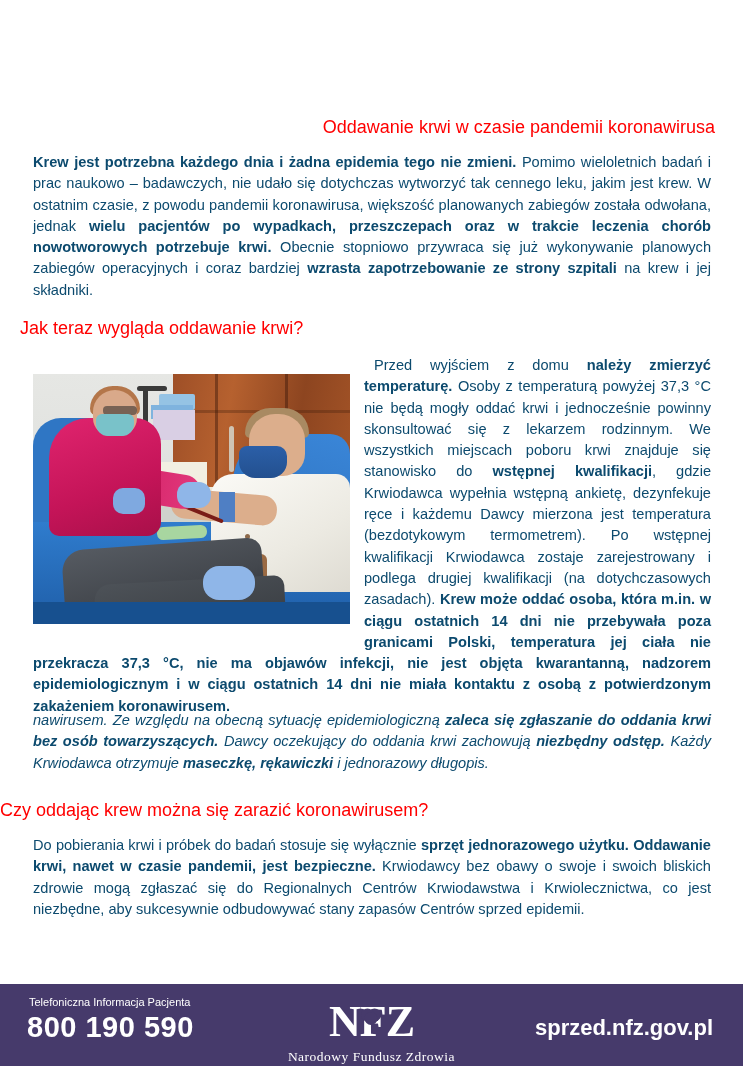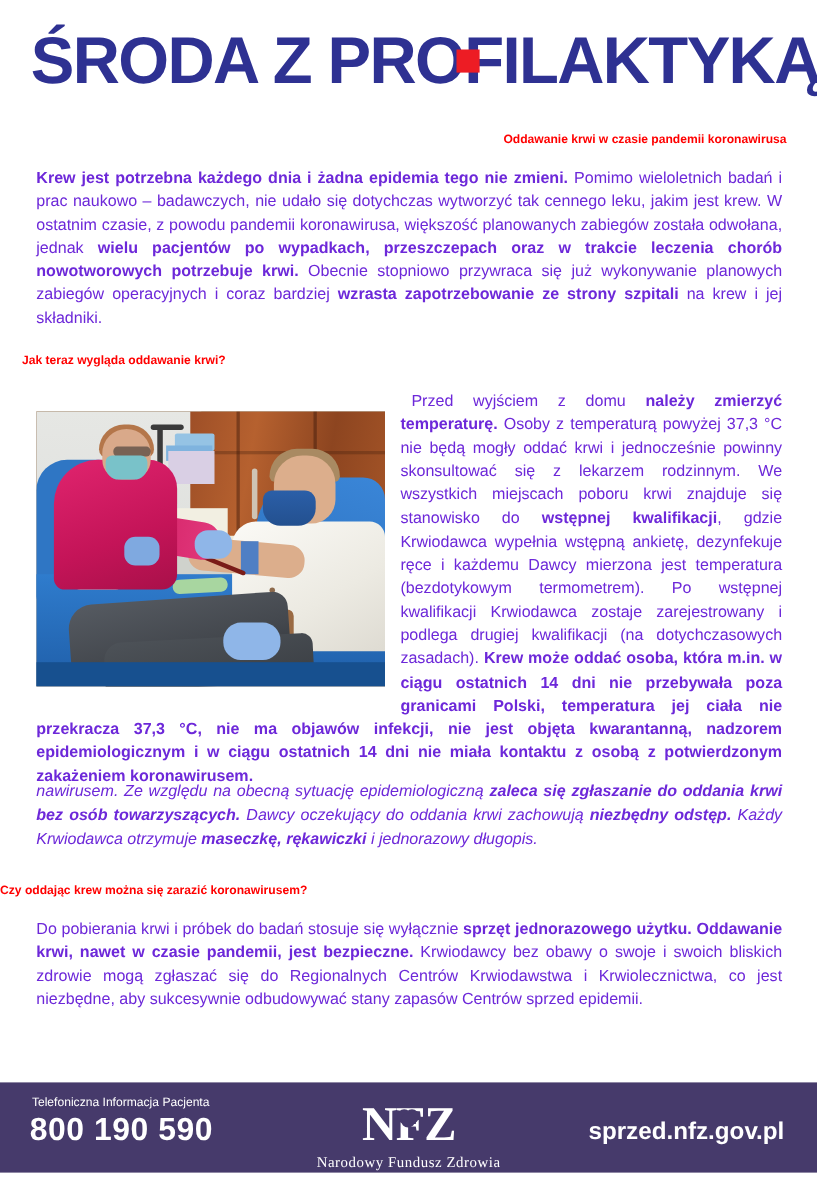--- a/index.html
+++ b/index.html
@@ -42,22 +42,22 @@
   .title-dot {
     position:absolute;
     left:415px; top:29px;
     width:21px; height:21px;
     background:#ED1C24;
   }
 
   
   .red-head {
     color:#FF0000;
-    font-weight:bold;
-    font-size:11px;
+    font-weight:normal;
+    font-size:18px;
     line-height:20px;
   }
   .head-sub {
     position:absolute;
     left:0; top:117px;
     width:715px;
     text-align:right;
   }
   .head-q1 {
     position:absolute;
@@ -65,21 +65,21 @@
   }
   .head-q2 {
     position:absolute;
     left:0; top:800px;
     width:715px;
     text-align:left;
   }
 
   
   .body-text {
-    color:#6d28d9;
+    color:#0c4a6e;
     font-size:14.6px;
     line-height:21.3px;
     text-align:justify;
     text-justify:inter-word;
   }
   .body-text b { font-weight:bold; }
 
   .para-1 {
     position:absolute;
     left:33px; top:152px;
@@ -238,24 +238,20 @@
     line-height:27px;
     font-weight:bold;
     white-space:nowrap;
   }
 </style>
 </head>
 <body>
 
 <div class="poster">
 
-  <div class="title-bar">
-    <div class="title-text">ŚRODA Z PROFILAKTYKĄ</div>
-    <div class="title-dot"></div>
-  </div>
 
   <div class="red-head head-sub">Oddawanie krwi w czasie pandemii koronawirusa</div>
 
   <div class="body-text para-1"><b>Krew jest potrzebna każdego dnia i żadna epidemia tego nie zmieni.</b> Pomimo wieloletnich badań i prac naukowo – badawczych, nie udało się dotychczas wytworzyć tak cennego leku, jakim jest krew. W ostatnim czasie, z powodu pandemii koronawirusa, większość planowanych zabiegów została odwołana, jednak <b>wielu pacjentów po wypadkach, przeszczepach oraz w trakcie leczenia chorób nowotworowych potrzebuje krwi.</b> Obecnie stopniowo przywraca się już wykonywanie planowych zabiegów operacyjnych i coraz bardziej <b>wzrasta zapotrzebowanie ze strony szpitali</b> na krew i jej składniki.</div>
 
   <div class="red-head head-q1">Jak teraz wygląda oddawanie krwi?</div>
 
   <div class="body-text para-2">
     <div class="photo">
       <div class="ph-wall"></div>

